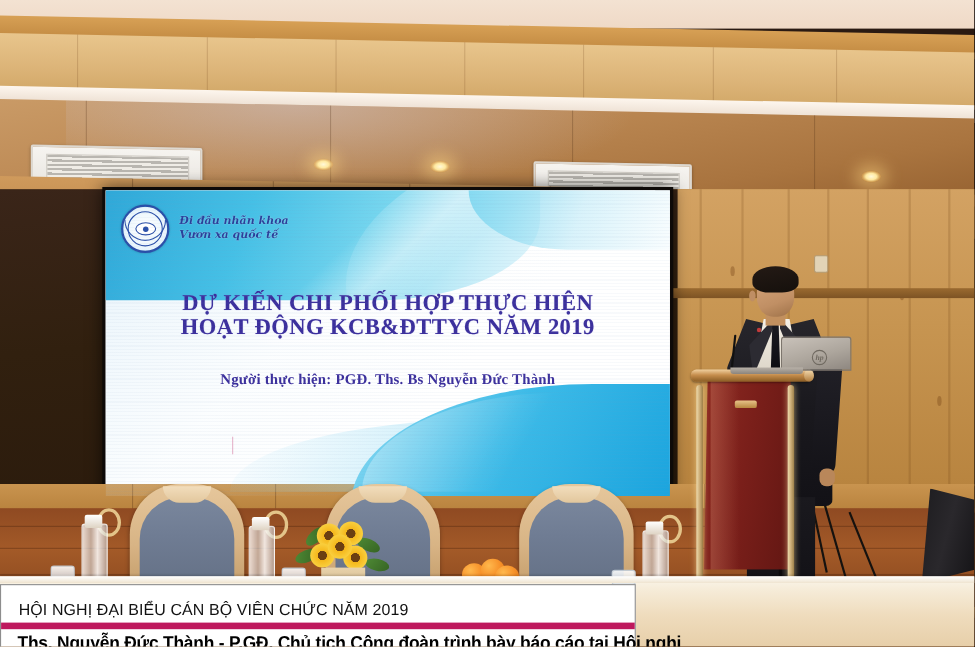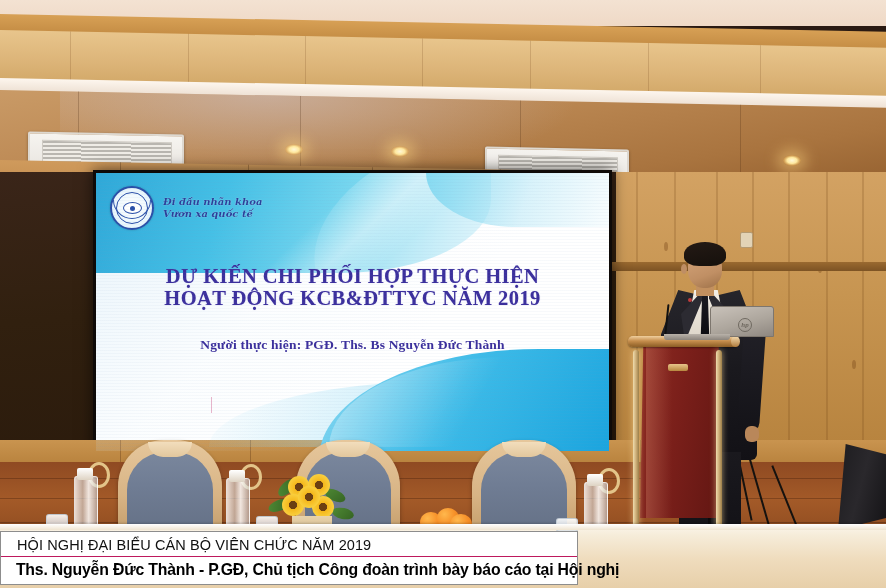--- a/index.html
+++ b/index.html
@@ -426,25 +426,25 @@
     border-radius:3px;border:1px solid rgba(190,200,210,.8);
   }
 
   
   .caption{
     position:absolute;left:0;top:531px;width:578px;z-index:40;
     background:#ffffff;border:1px solid #8d8d8d;
     box-sizing:border-box;
   }
   .cap-line1{
-    padding:5px 0 3px 16px;
+    padding:15px 0 3px 16px;
     font-family:"Liberation Sans",sans-serif;
     font-size:14.5px;font-weight:400;color:#111;
     letter-spacing:.1px;white-space:nowrap;
-    border-bottom:1px solid #be185d;
+    border-bottom:6px solid #be185d;
   }
   .cap-line2{
     padding:3px 0 4px 16px;
     font-family:"Liberation Sans",sans-serif;
     font-size:17px;font-weight:700;color:#000;
     letter-spacing:-.2px;white-space:nowrap;
     transform:scaleX(.93);transform-origin:left center;
   }
 </style>
 </head>

